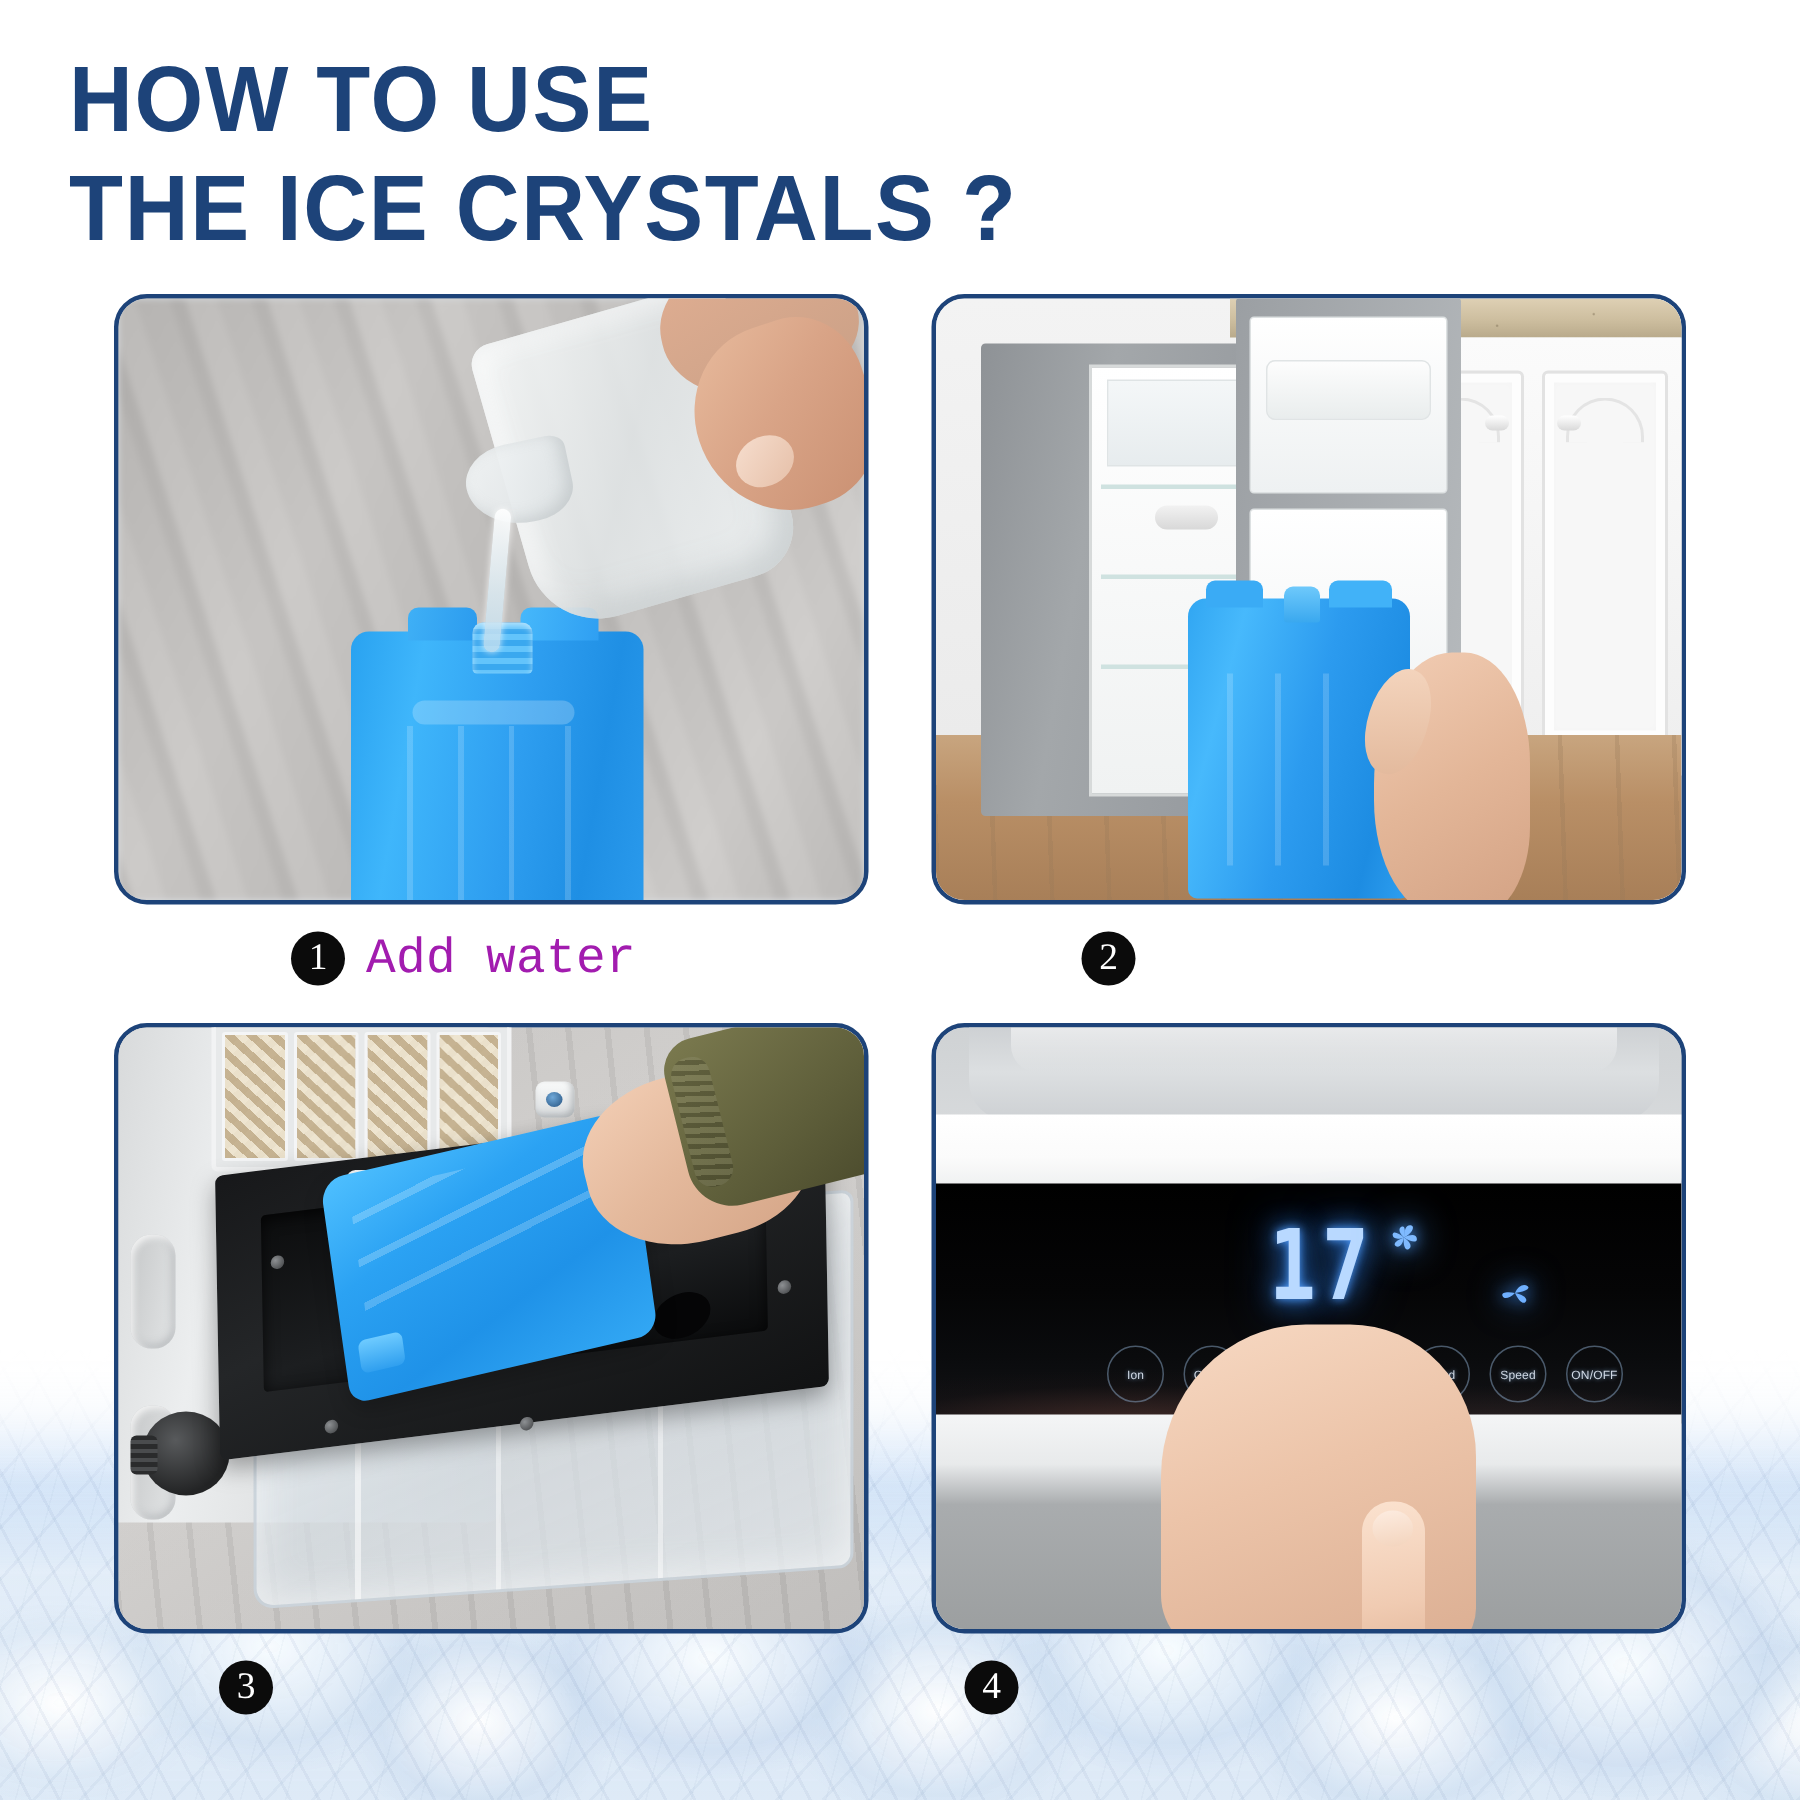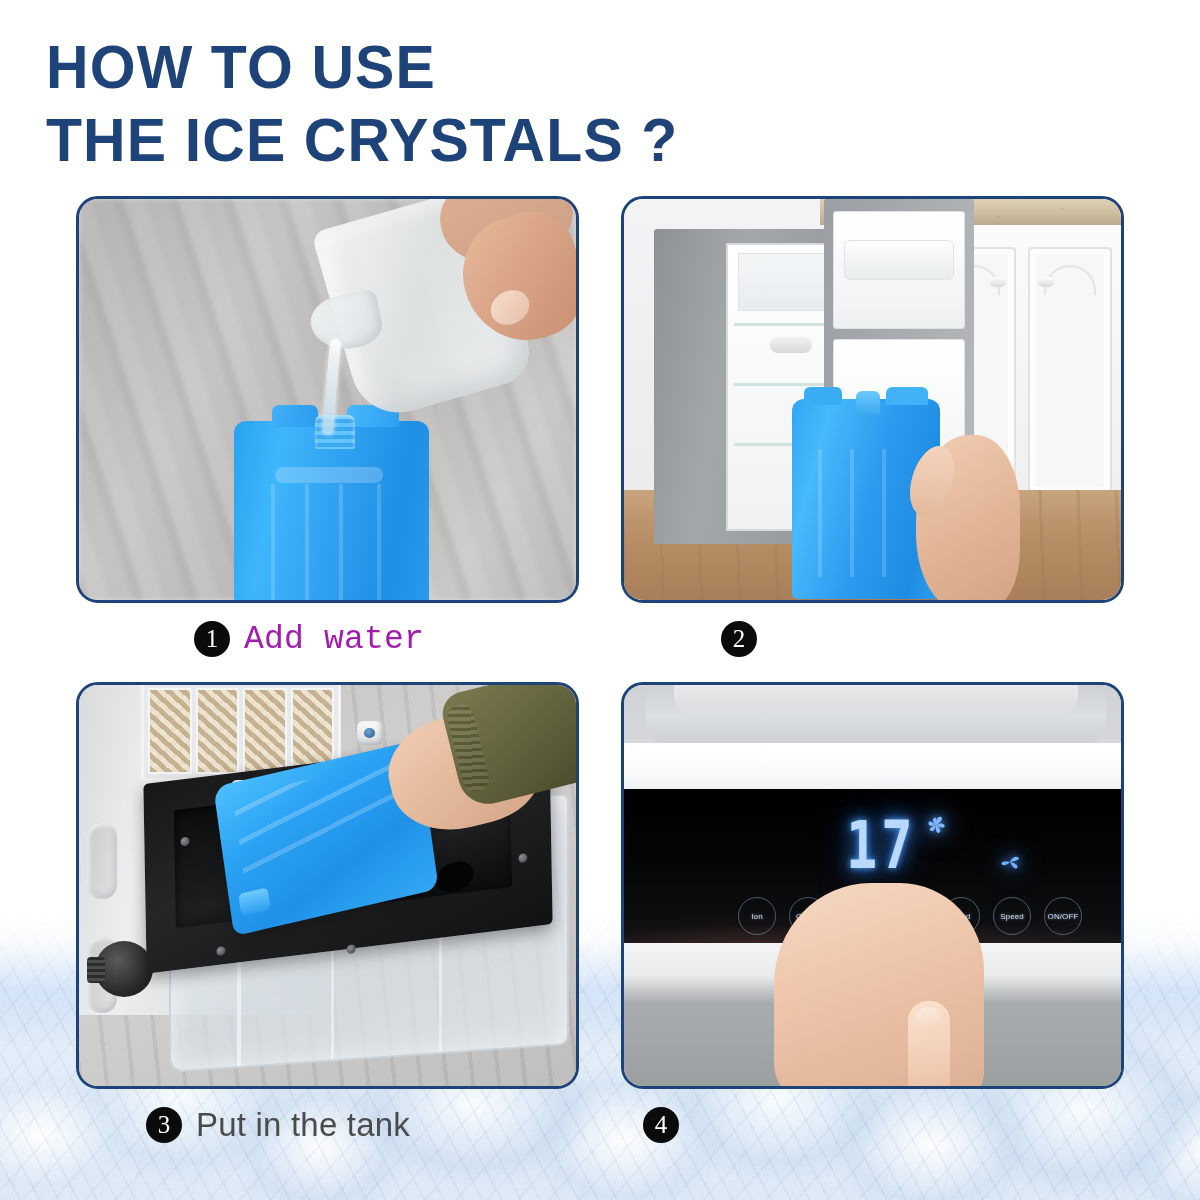--- a/index.html
+++ b/index.html
@@ -641,21 +641,20 @@
         <div class="p3-clip c2"></div>
         <div class="p3-pack3">
           <div class="p3-pack3-ribs"></div>
           <div class="p3-pack3-cap"></div>
         </div>
         <div class="p3-hand3"></div>
         <div class="p3-sleeve"></div>
       </div>
       <div class="caption">
         <span class="cap-num" style="background: rgb(11, 11, 11); color: rgb(255, 255, 255);">3</span>
-        <span class="cap-text" style="color: rgb(75, 75, 75);">Put in the tank</span>
       </div>
     </div>
 
     <div class="cell c4">
       <div class="photo" style="border-color: rgb(29, 67, 121);">
         <div class="p4-bg"></div>
         <div class="p4-toplid"></div>
         <div class="p4-white-band"></div>
         <div class="p4-black">
           <div class="p4-gloss"></div>

